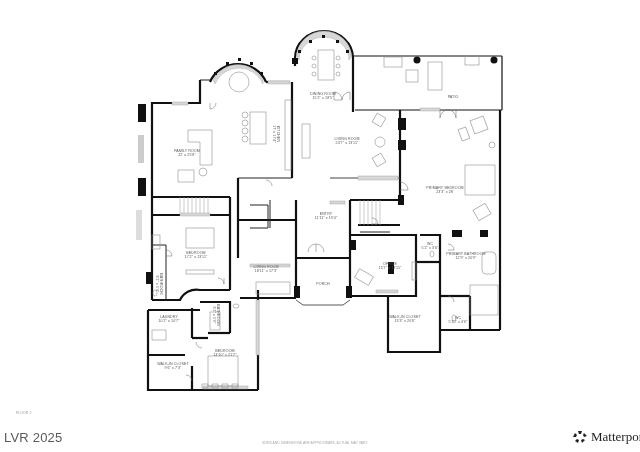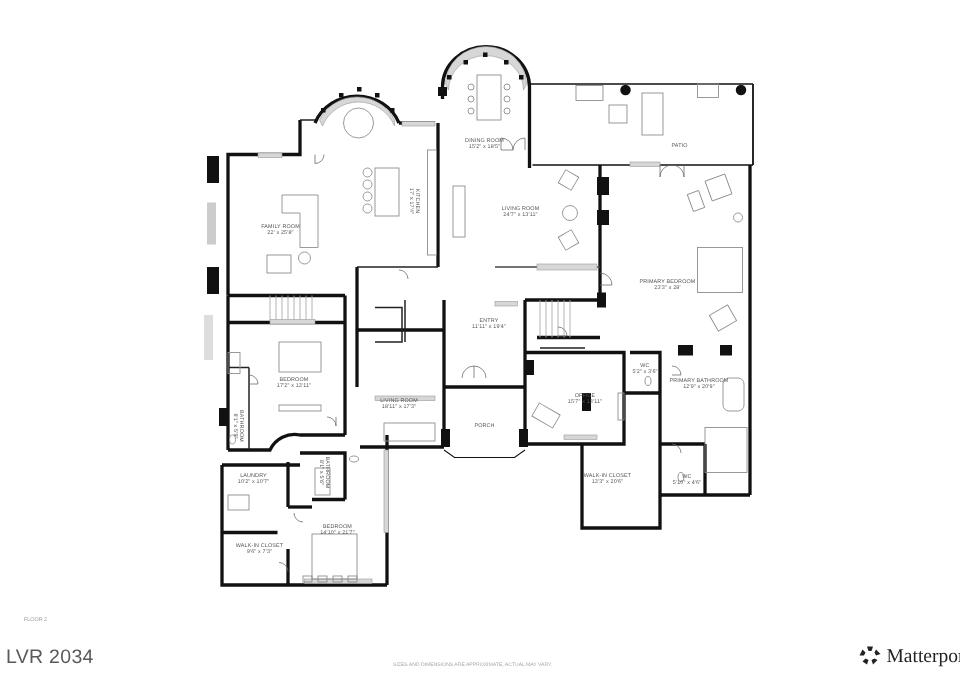--- a/index.html
+++ b/index.html
@@ -247,21 +247,21 @@
   <div class="room-label" style="left:323px;top:284px;"><span>Porch</span></div>
   <div class="room-label" style="left:169px;top:319px;"><span>Laundry</span><span class="dim">10'2" x 10'7"</span></div>
   <div class="room-label vert" style="left:216px;top:315px;"><span>Bathroom</span><span class="dim">8'1" x 5'6"</span></div>
   <div class="room-label" style="left:405px;top:319px;"><span>Walk-in Closet</span><span class="dim">13'3" x 20'6"</span></div>
   <div class="room-label" style="left:458px;top:320px;"><span>WC</span><span class="dim">5'10" x 4'6"</span></div>
   <div class="room-label" style="left:173px;top:366px;"><span>Walk-in Closet</span><span class="dim">9'6" x 7'3"</span></div>
   <div class="room-label" style="left:225px;top:353px;"><span>Bedroom</span><span class="dim">14'10" x 21'7"</span></div>
 </div>
 
 <div class="floor-label">Floor 2</div>
-<div class="brand-left">LVR 2034</div>
+<div class="brand-left">LVR 2025</div>
 <div class="disclaimer">Sizes and dimensions are approximate, actual may vary.</div>
 <div class="brand-right">
   <svg width="16" height="14" viewBox="0 0 16 14">
     <path d="M6 1 L10 1 L9 4 L7 4 Z" fill="#222"></path>
     <path d="M12 3 L15 6 L12 7 L11 5 Z" fill="#222"></path>
     <path d="M13 10 L10 13 L9 10 L11 9 Z" fill="#222"></path>
     <path d="M6 13 L3 11 L5 9 L7 10 Z" fill="#222"></path>
     <path d="M1 7 L3 3 L5 5 L4 7 Z" fill="#222"></path>
   </svg>
   <span class="mp-text"><span>Matterport</span></span>

